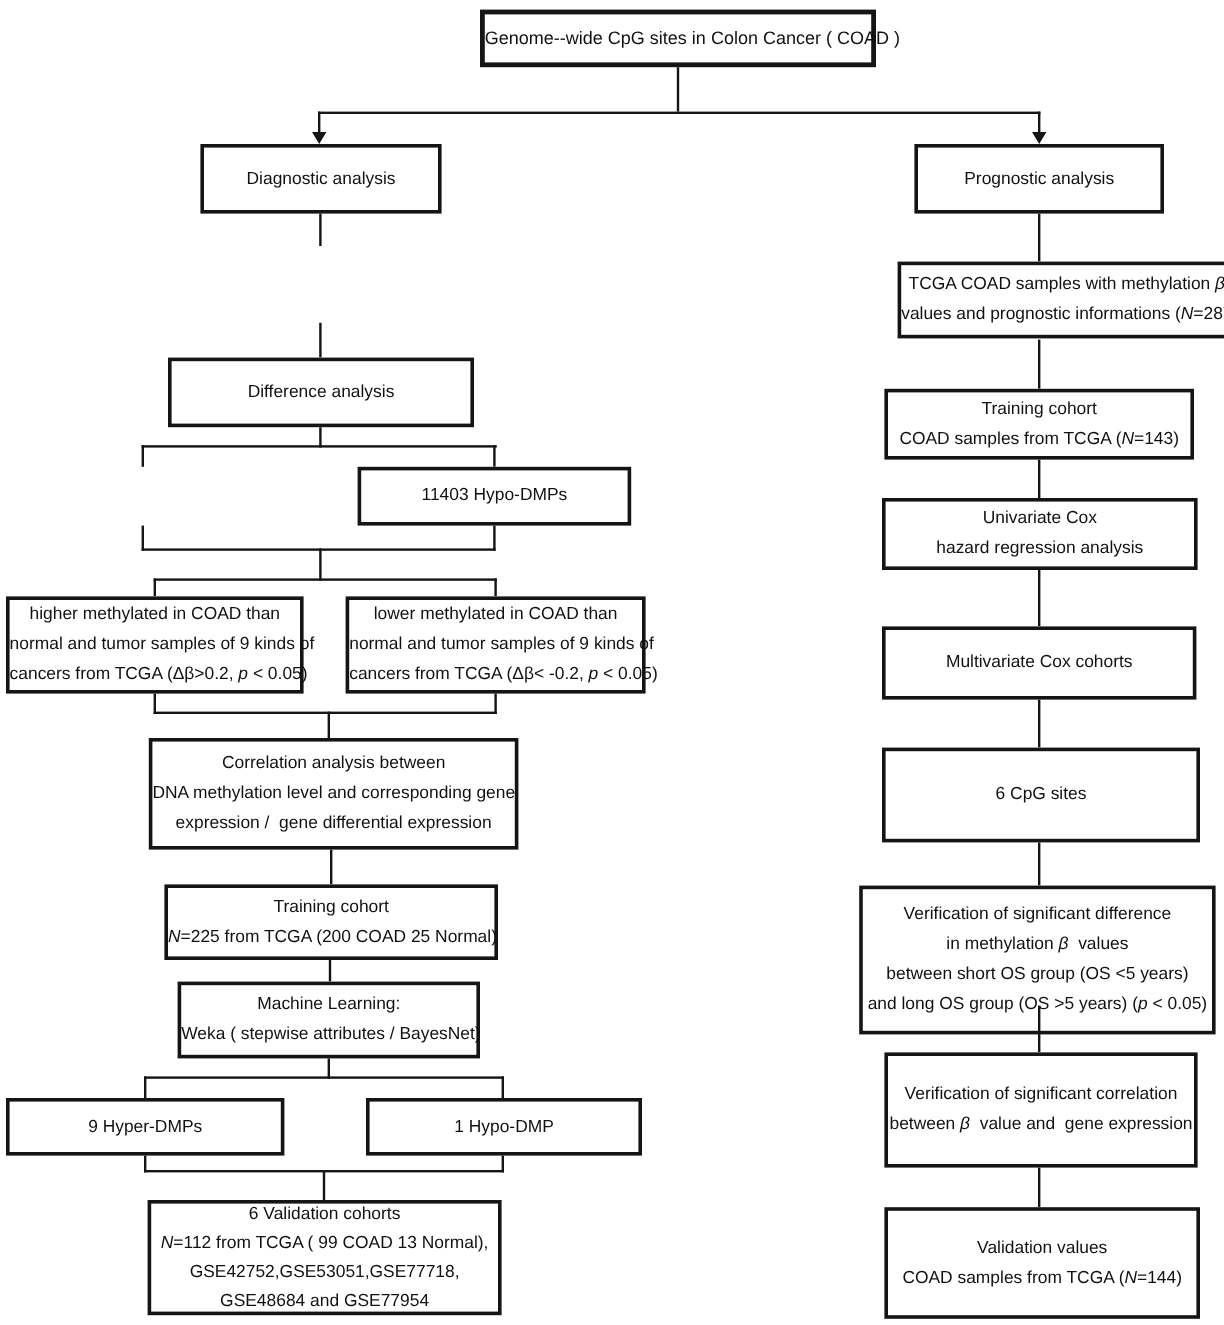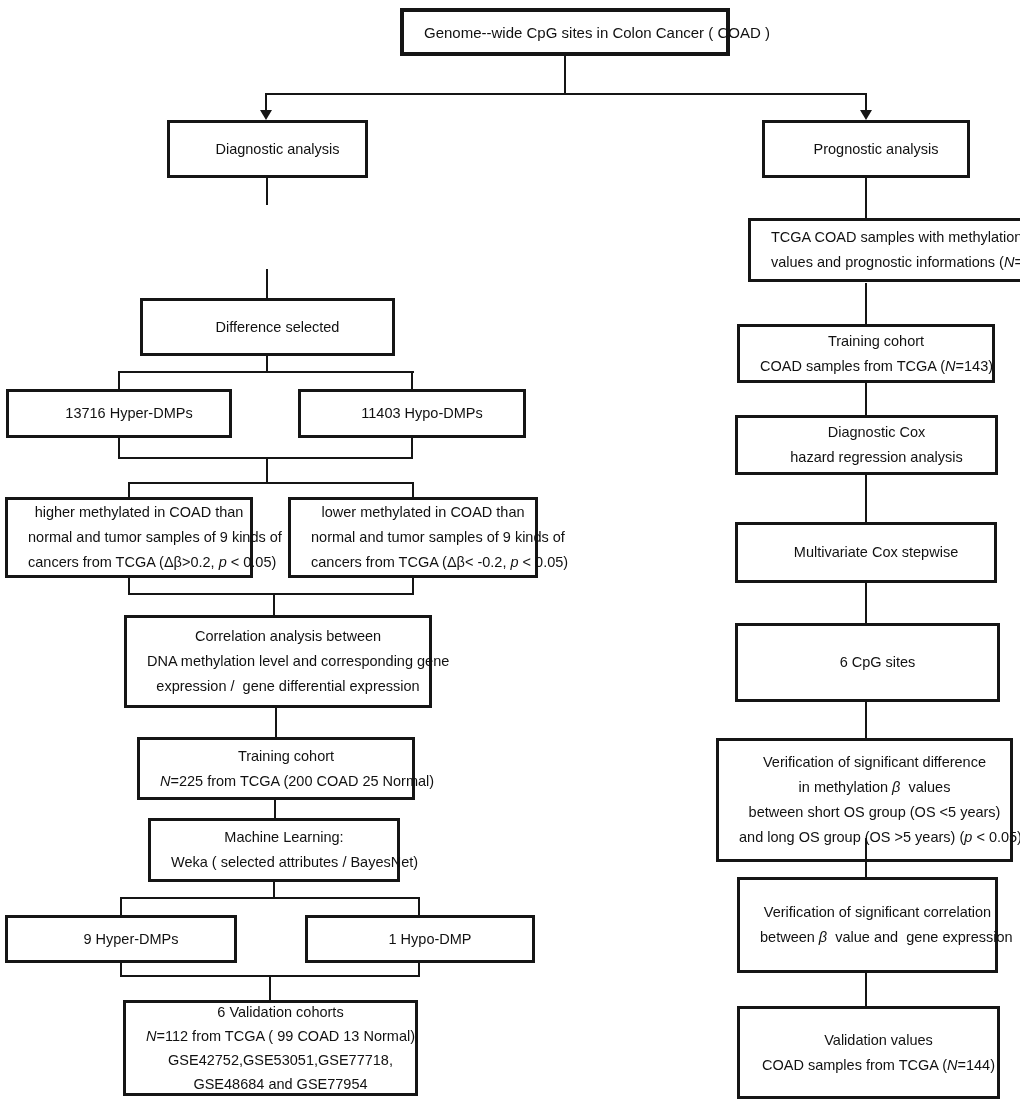--- a/index.html
+++ b/index.html
@@ -8,21 +8,21 @@
     background:#ffffff; overflow:hidden;
     font-family:"Liberation Sans", sans-serif;
     color:#111111;
   }
   .node {
     position:absolute; box-sizing:border-box;
     background:#ffffff; border:3px solid #151515;
     display:flex; flex-direction:column; justify-content:center;
     text-align:center; font-size:14.5px; color:#111111;
   }
-  .node .line { white-space:pre; line-height:25px;margin-left:20px; }
+  .node .line { white-space:pre; line-height:25px; }
   .node.tight .line { line-height:24px; }
   .node.root { border-width:4px; font-size:15px; }
   .cline { position:absolute; background:#151515; }
   .v { width:2px; }
   .h { height:2px; }
   .arrow {
     position:absolute; width:0; height:0;
     border-left:6px solid transparent;
     border-right:6px solid transparent;
     border-top:10px solid #151515;
@@ -45,31 +45,28 @@
   <div class="arrow" style="left:860px;top:110px"></div>
 
   <div class="node" style="left:167px;top:120px;width:201px;height:58px">
       <div class="line">Diagnostic analysis</div>
     </div>
   <div class="cline v" style="left:266px;top:178px;height:27px"></div>
 
   <div class="cline v" style="left:266px;top:269px;height:29px"></div>
 
   <div class="node" style="left:140px;top:298px;width:255px;height:58px">
-      <div class="line">Difference selected</div>
+      <div class="line">Difference analysis</div>
     </div>
 
   <div class="cline v" style="left:266px;top:356px;height:17px"></div>
   <div class="cline h" style="left:118px;top:371px;width:296px"></div>
   <div class="cline v" style="left:118px;top:371px;height:18px"></div>
   <div class="cline v" style="left:411px;top:371px;height:18px"></div>
 
-  <div class="node" style="left:6px;top:389px;width:226px;height:49px">
-      <div class="line">13716 Hyper-DMPs</div>
-    </div>
   <div class="node" style="left:298px;top:389px;width:228px;height:49px">
       <div class="line">11403 Hypo-DMPs</div>
     </div>
 
   <div class="cline v" style="left:118px;top:438px;height:21px"></div>
   <div class="cline v" style="left:411px;top:438px;height:21px"></div>
   <div class="cline h" style="left:118px;top:457px;width:295px"></div>
   <div class="cline v" style="left:266px;top:457px;height:27px"></div>
   <div class="cline h" style="left:128px;top:482px;width:286px"></div>
   <div class="cline v" style="left:128px;top:482px;height:15px"></div>
@@ -99,21 +96,21 @@
   <div class="cline v" style="left:275px;top:708px;height:29px"></div>
 
   <div class="node" style="left:137px;top:737px;width:278px;height:63px">
       <div class="line">Training cohort</div>
       <div class="line"><span style="font-style: italic;">N</span><span>=225 from TCGA (200 COAD 25 Normal)</span></div>
     </div>
   <div class="cline v" style="left:274px;top:800px;height:18px"></div>
 
   <div class="node" style="left:148px;top:818px;width:252px;height:64px">
       <div class="line">Machine Learning:</div>
-      <div class="line">Weka ( selected attributes / BayesNet)</div>
+      <div class="line">Weka ( stepwise attributes / BayesNet)</div>
     </div>
 
   <div class="cline v" style="left:273px;top:882px;height:17px"></div>
   <div class="cline h" style="left:120px;top:897px;width:300px"></div>
   <div class="cline v" style="left:120px;top:897px;height:18px"></div>
   <div class="cline v" style="left:418px;top:897px;height:18px"></div>
 
   <div class="node" style="left:5px;top:915px;width:232px;height:48px">
       <div class="line">9 Hyper-DMPs</div>
     </div>
@@ -144,27 +141,27 @@
     </div>
   <div class="cline v" style="left:865px;top:283px;height:41px"></div>
 
   <div class="node" style="left:737px;top:324px;width:258px;height:59px">
       <div class="line">Training cohort</div>
       <div class="line"><span>COAD samples from TCGA (</span><span style="font-style: italic;">N</span><span>=143)</span></div>
     </div>
   <div class="cline v" style="left:865px;top:383px;height:32px"></div>
 
   <div class="node" style="left:735px;top:415px;width:263px;height:60px">
-      <div class="line">Diagnostic Cox</div>
+      <div class="line">Univariate Cox</div>
       <div class="line">hazard regression analysis</div>
     </div>
   <div class="cline v" style="left:865px;top:475px;height:47px"></div>
 
   <div class="node" style="left:735px;top:522px;width:262px;height:61px">
-      <div class="line">Multivariate Cox stepwise</div>
+      <div class="line">Multivariate Cox cohorts</div>
     </div>
   <div class="cline v" style="left:865px;top:583px;height:40px"></div>
 
   <div class="node" style="left:735px;top:623px;width:265px;height:79px">
       <div class="line">6 CpG sites</div>
     </div>
   <div class="cline v" style="left:865px;top:702px;height:36px"></div>
 
   <div class="node" style="left:716px;top:738px;width:297px;height:124px">
       <div class="line">Verification of significant difference</div>

